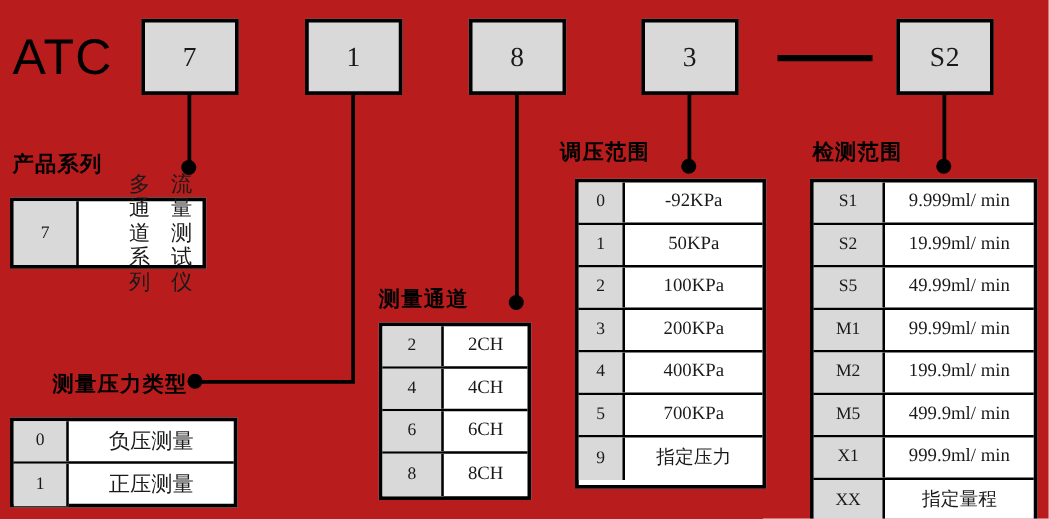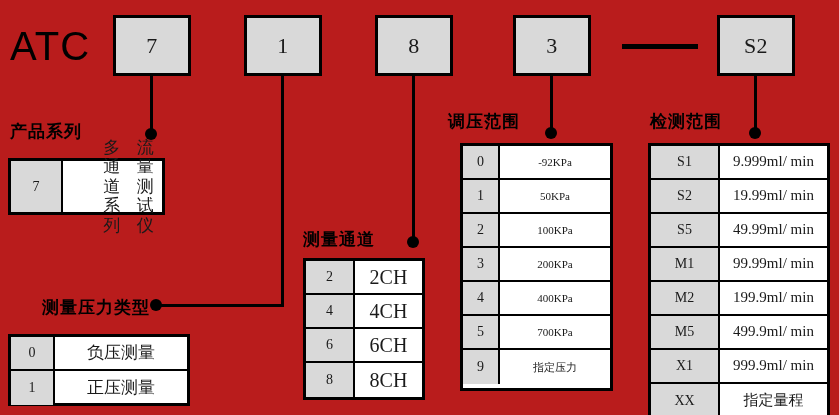--- a/index.html
+++ b/index.html
@@ -120,27 +120,27 @@
   #series-table .code { width: 52px; }
   #series-table .row  { height: 51px; }
   #series-table .desc { font-size: 17px; margin-left: 32px; }
 
   #ptype-table .code { width: 44px; }
   #ptype-table .row  { height: 34px; }
   #ptype-table .desc { font-size: 17px; }
 
   #chan-table .code { width: 49px; }
   #chan-table .row  { height: 34px; }
-  #chan-table .desc { font-size: 20px; }
+  #chan-table .desc { font-size: 15px; }
 
   #range-table .code { width: 37px; }
   #range-table .row  { height: 34px; }
-  #range-table .desc { font-size: 11px; }
-
-  #detect-table .code { width: 69px; }
+  #range-table .desc { font-size: 15px; }
+
+  #detect-table .code { width: 57px; }
   #detect-table .row  { height: 34px; }
   #detect-table .desc { font-size: 15px; }
 </style>
 </head>
 <body>
 
 <div id="canvas">
 
   <div class="prefix-label" style="left:10px; top:26px;">ATC</div>
 

